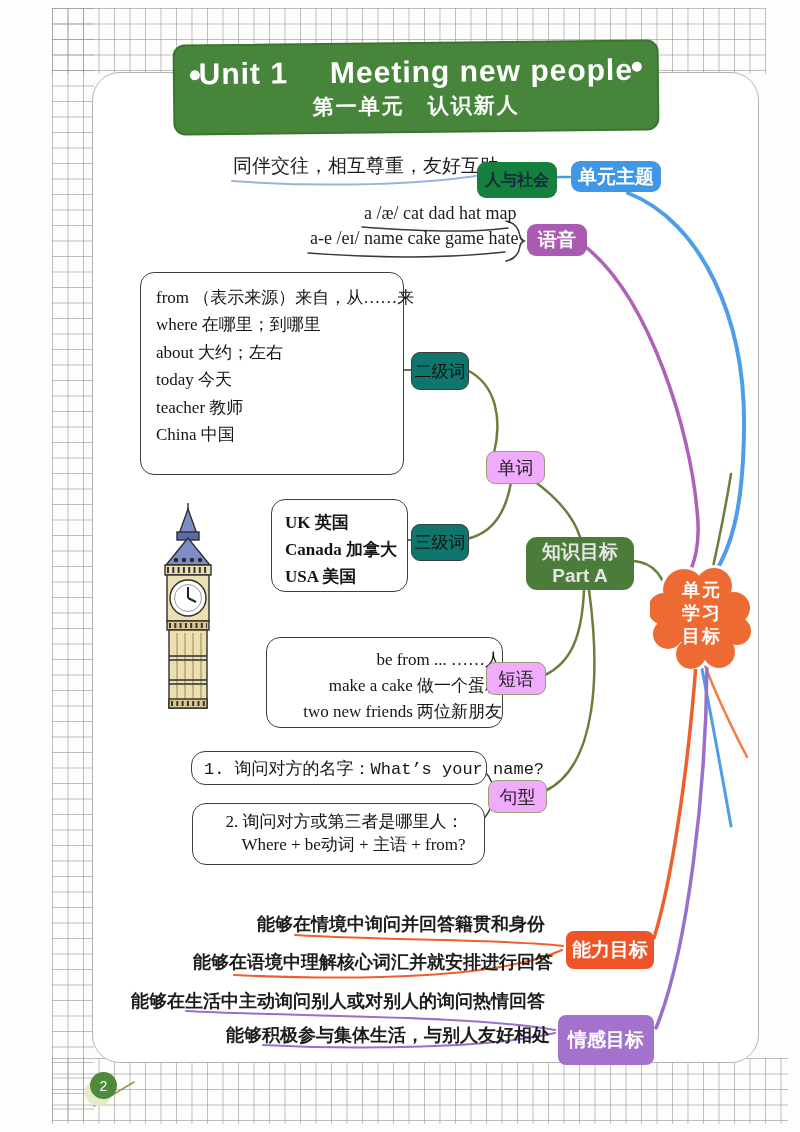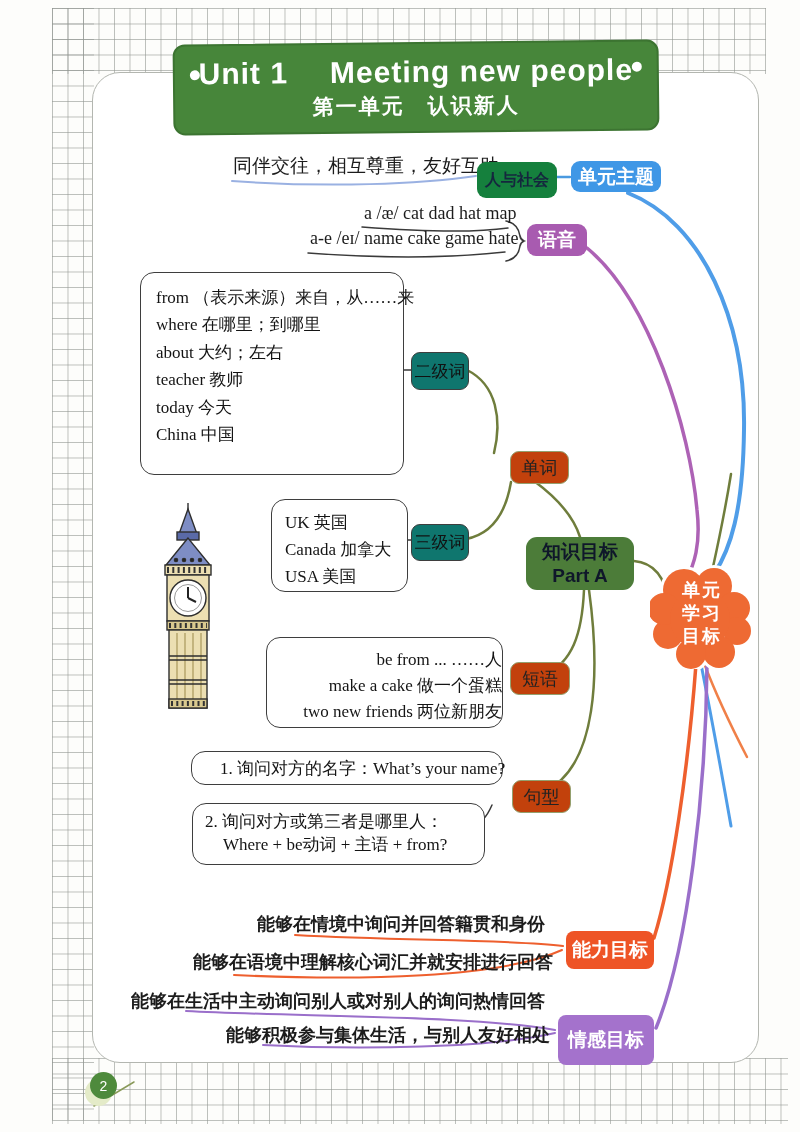--- a/index.html
+++ b/index.html
@@ -37,22 +37,22 @@
     font-family:"Liberation Sans", sans-serif;font-weight:bold;color:#ffffff;
     border-radius:9px;
   }
   .chip{
     position:absolute;display:flex;align-items:center;justify-content:center;
     background:#0f766e;border:1.6px solid #3e3e3e;border-radius:9px;
     font-size:17px;color:#111111;
   }
   .nodeg{
     position:absolute;display:flex;align-items:center;justify-content:center;
-    background:#c2410c;border:1.6px solid #94a06e;border-radius:9px;
-    font-size:18px;color:#222222;font-family:"Liberation Sans", sans-serif;margin-left:24px;
+    background:#f0abfc;border:1.6px solid #94a06e;border-radius:9px;
+    font-size:18px;color:#222222;font-family:"Liberation Sans", sans-serif;
   }
   .wbox{
     position:absolute;background:#ffffff;border:1.7px solid #3e3e3e;border-radius:14px;
     font-size:17px;color:#141414;
   }
   .wbox .ln{white-space:nowrap;}
   .goaltxt{position:absolute;font-size:18px;font-weight:bold;white-space:nowrap;}
   .cloudtxt{
     position:absolute;left:650px;top:579px;width:104px;text-align:center;
     font-family:"Liberation Sans", sans-serif;font-weight:bold;color:#ffffff;
@@ -137,37 +137,37 @@
 <div class="tag" style="left:571px;top:161px;width:90px;height:31px;background:#3f97e6;font-size:19px;">单元主题</div>
 
 <div class="abs" style="left:364px;top:203px;font-size:18px;white-space:nowrap;font-family:Liberation Serif, serif;">a /æ/ cat dad hat map</div>
 <div class="abs" style="left:310px;top:228px;font-size:18px;white-space:nowrap;">a-e /eɪ/ name cake game hate</div>
 <div class="tag" style="left:527px;top:224px;width:60px;height:32px;background:#a85bb0;font-size:19px;">语音</div>
 
 <div class="wbox" style="left:140px;top:272px;width:247px;height:190px;padding:11px 0 0 15px;line-height:27.4px;">
   <div class="ln">from （表示来源）来自，从……来</div>
   <div class="ln">where 在哪里；到哪里</div>
   <div class="ln">about 大约；左右</div>
+  <div class="ln">today 今天</div>
   <div class="ln">teacher 教师</div>
-  <div class="ln">today 今天</div>
   <div class="ln">China 中国</div>
 </div>
 <div class="chip" style="left:411px;top:352px;width:56px;height:36px;">二级词</div>
 
-<div class="wbox" style="left:271px;top:499px;width:122px;height:82px;padding:9px 0 0 13px;line-height:27px;">
+<div class="wbox" style="left:271px;top:499px;width:122px;height:82px;padding:9px 0 0 13px;line-height:27px;font-weight:bold;">
   <div class="ln">UK 英国</div>
   <div class="ln">Canada 加拿大</div>
   <div class="ln">USA 美国</div>
 </div>
 <div class="chip" style="left:411px;top:524px;width:56px;height:35px;">三级词</div>
 
 <div class="nodeg" style="left:486px;top:451px;width:57px;height:31px;">单词</div>
 
 <div class="abs" style="left:526px;top:537px;width:108px;height:53px;background:#4c7c39;border-radius:11px;
-     display:flex;flex-direction:column;align-items:center;justify-content:center;color:#0f172a;
+     display:flex;flex-direction:column;align-items:center;justify-content:center;color:#e5e5e5;
      font-family:'Liberation Sans', sans-serif;font-weight:bold;font-size:19px;line-height:24px;">
   <span>知识目标</span>
   <span>Part A</span>
 </div>
 
 <svg class="abs" style="left:149px;top:503px;" width="78" height="213" viewBox="0 0 78 213">
   <g stroke="#2e2e2e" stroke-width="1.4">
     <line x1="39" y1="0" x2="39" y2="10"></line>
     <polygon points="39,6 30,31 48,31" fill="#7e8dc4"></polygon>
     <rect x="28" y="29" width="22" height="8" fill="#5a6aa8"></rect>
@@ -199,25 +199,25 @@
   </g>
 </svg>
 
 <div class="wbox" style="left:266px;top:637px;width:205px;height:80px;padding:9px 0 0 30px;line-height:26px;text-align:right;">
   <div class="ln">be from ... ……人</div>
   <div class="ln">make a cake 做一个蛋糕</div>
   <div class="ln">two new friends 两位新朋友</div>
 </div>
 <div class="nodeg" style="left:486px;top:662px;width:58px;height:31px;">短语</div>
 
-<div class="wbox" style="left:191px;top:751px;width:282px;height:32px;display:flex;align-items:center;padding-left:28px;">
+<div class="wbox" style="left:191px;top:751px;width:282px;height:32px;display:flex;align-items:center;padding-left:12px;font-family:Liberation Mono, monospace;">
   <span class="ln">1. 询问对方的名字：What’s your name?</span>
 </div>
 <div class="nodeg" style="left:488px;top:780px;width:57px;height:31px;">句型</div>
-<div class="wbox" style="left:192px;top:803px;width:279px;height:54px;padding:6px 0 0 12px;line-height:23px;">
+<div class="wbox" style="left:192px;top:803px;width:279px;height:54px;padding:6px 0 0 12px;line-height:23px;text-align:center;">
   <div class="ln">2. 询问对方或第三者是哪里人：</div>
   <div class="ln" style="padding-left:18px;">Where + be动词 + 主语 + from?</div>
 </div>
 
 <svg class="abs" style="left:650px;top:563px;" width="104" height="106" viewBox="0 0 104 106">
   <g fill="#ffffff">
     <circle cx="34" cy="27" r="24"></circle>
       <circle cx="64" cy="23" r="21"></circle>
       <circle cx="84" cy="45" r="19"></circle>
     <circle cx="87" cy="68" r="17"></circle>

